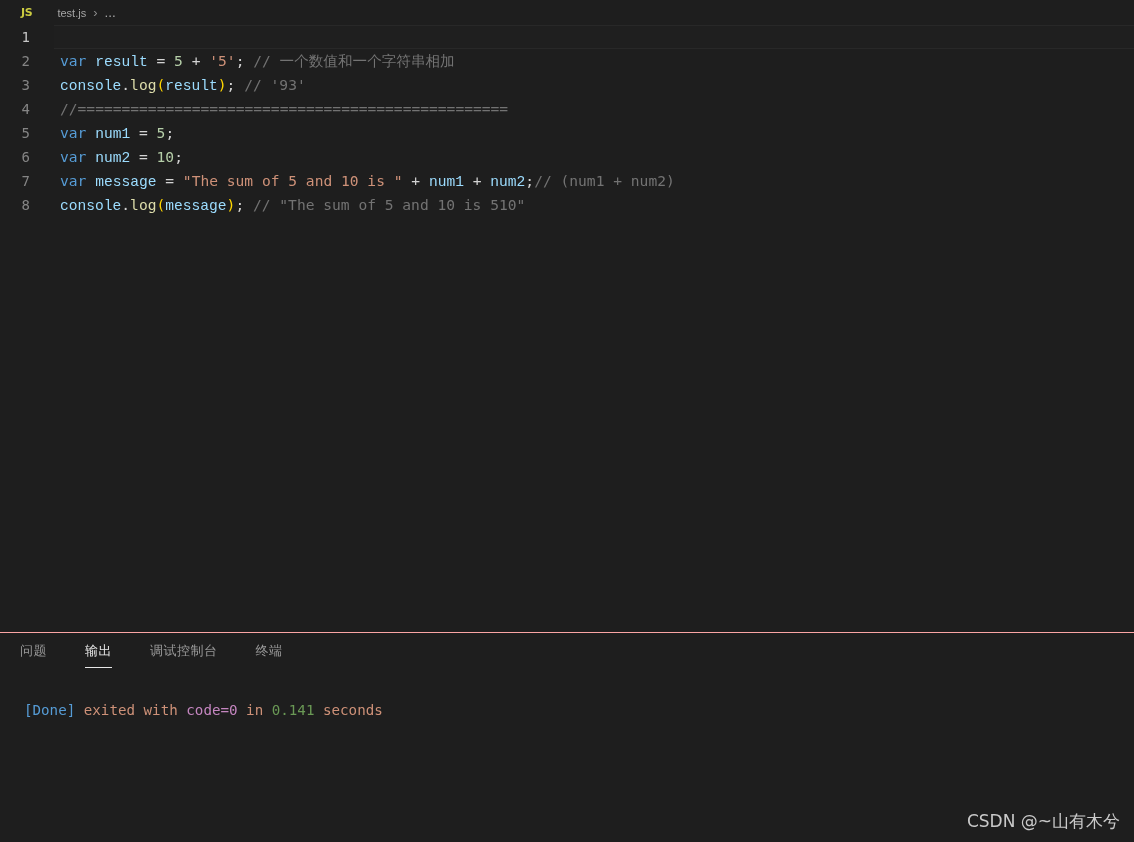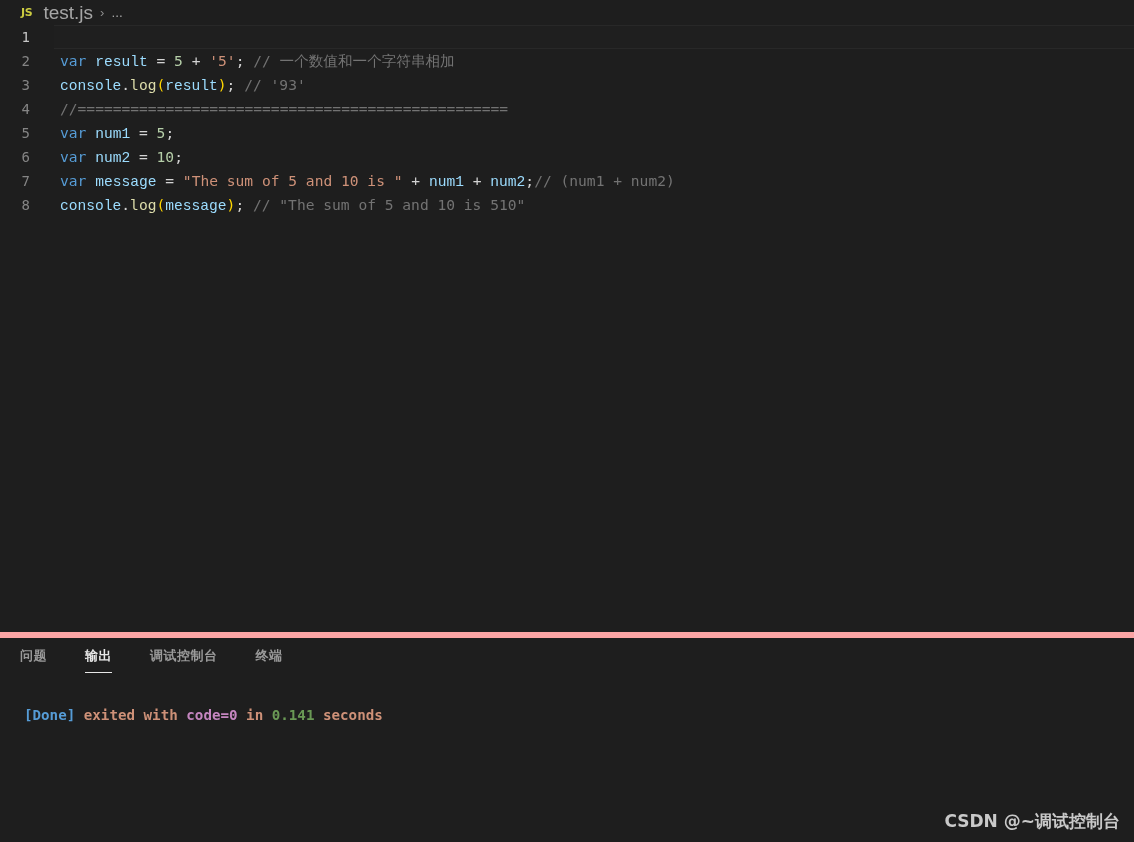--- a/index.html
+++ b/index.html
@@ -24,26 +24,26 @@
     padding-left: 21px;
     box-sizing: border-box;
     font-size: 13px;
     color: #a9a9a9;
   }
   .bc-icon-js {
     color: #cbcb41;
     font-size: 11px;
     font-weight: bold;
     font-family: "DejaVu Sans", sans-serif;
-    margin-right: 11px;
+    margin-right: 25px;
     letter-spacing: -0.3px;
   }
   .bc-label {
     color: #a6a6a6;
-    font-size: 19px;
+    font-size: 11px;
   }
   .bc-sep {
     color: #8c8c8c;
     margin: 0 7px;
     font-size: 13px;
   }
   .bc-dots {
     color: #a6a6a6;
     font-size: 13.5px;
   }
@@ -109,22 +109,21 @@
   .t-op       { color: #d4d4d4; }
 
   
   .panel {
     position: absolute;
     top: 632px;
     left: 0;
     right: 0;
     bottom: 0;
     background: #1e1e1e;
-    border-top: 6px solid #fca5a5;
-    font-weight: bold;
+    border-top: 1px solid #fca5a5;
   }
   .panel-tabs {
     height: 35px;
     display: flex;
     align-items: center;
     padding-left: 20px;
     box-sizing: border-box;
   }
   .panel-tab {
     font-size: 13px;
@@ -210,14 +209,14 @@
       <div class="panel-tab active">输出</div>
       <div class="panel-tab">调试控制台</div>
       <div class="panel-tab">终端</div>
     </div>
   <div class="panel-body">
     <div id="output-unboxed">
         <div class="out-line"><span class="o-done">[Done]</span><span class="o-text"> exited with </span><span class="o-code">code=0</span><span class="o-text"> in </span><span class="o-num">0.141</span><span class="o-text"> seconds</span></div>
       </div>
 
   </div>
-  <div class="watermark">CSDN @~调试控制台</div>
+  <div class="watermark">CSDN @~山有木兮</div>
 </div>
 
 </body></html>

